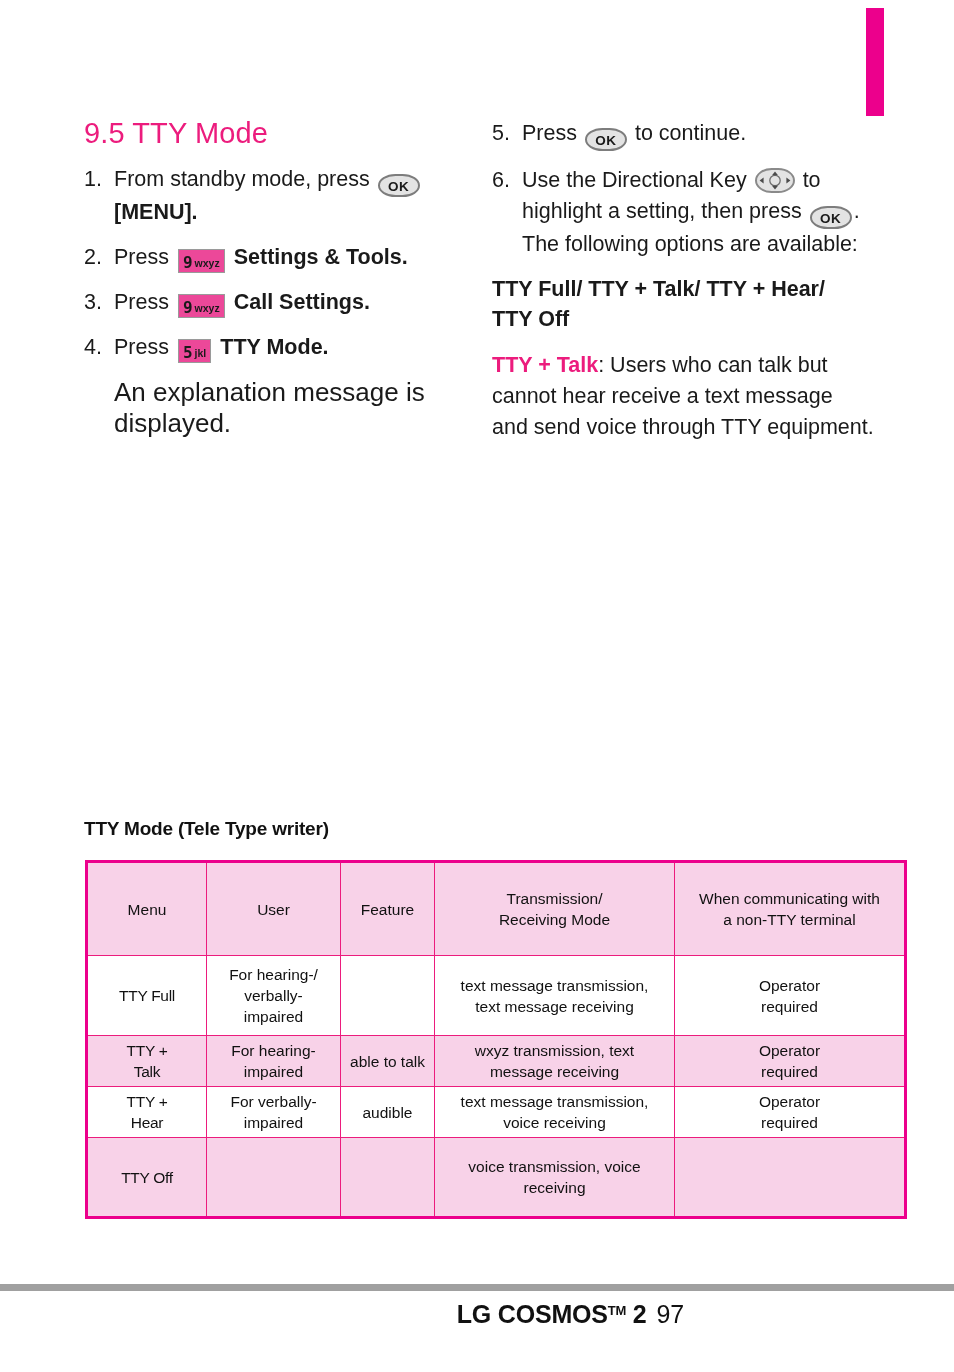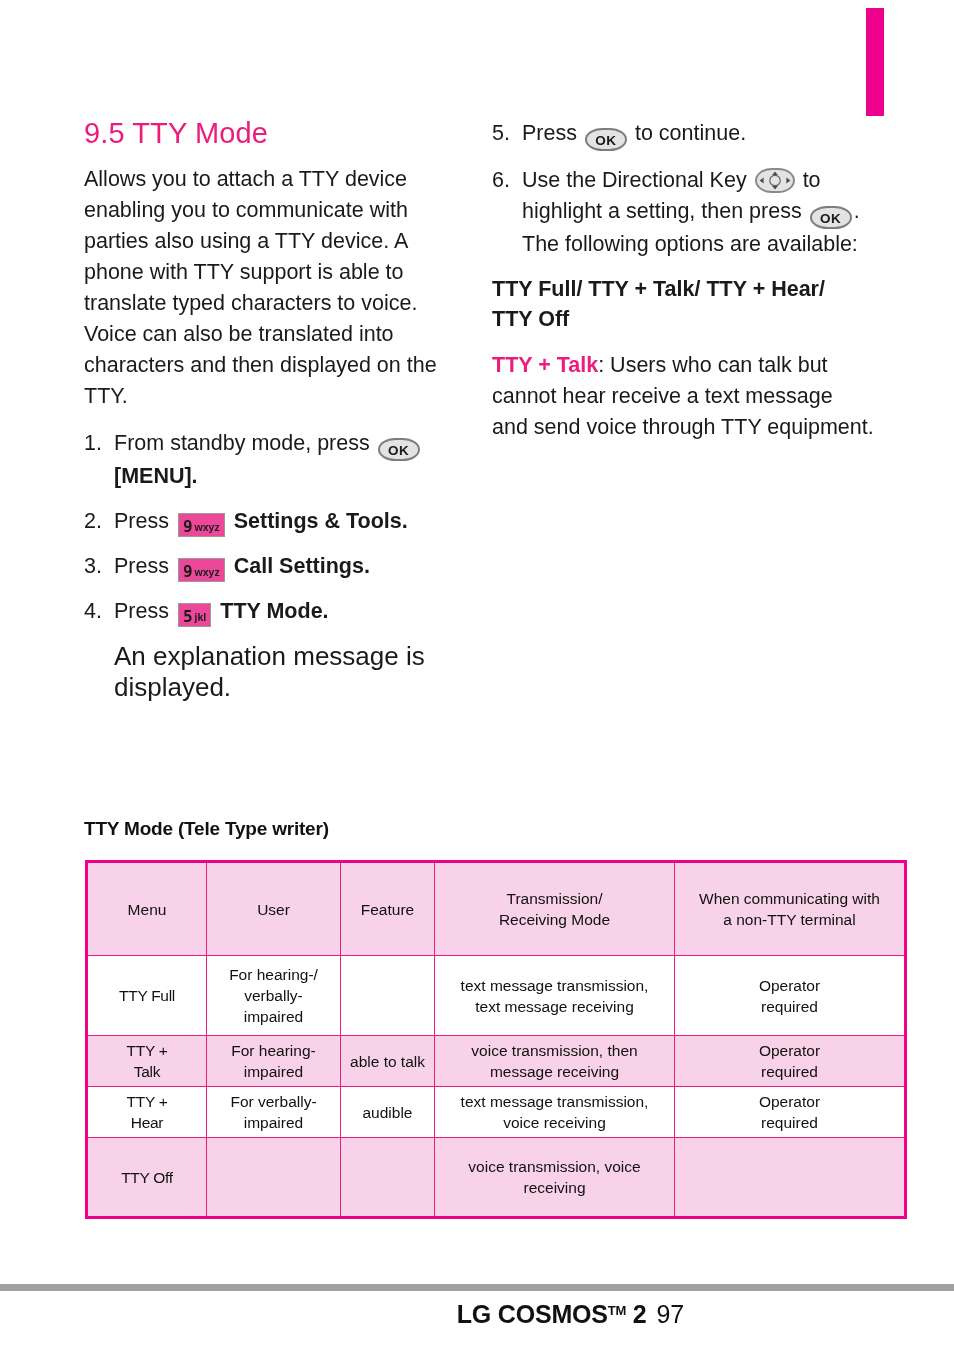--- a/index.html
+++ b/index.html
@@ -235,21 +235,20 @@
 <body>
 
 <div class="page">
 
   <div class="tab-marker"></div>
 
   <div class="col col-left">
 
     <h1 class="section-title">9.5 TTY Mode</h1>
 
-    <p class="body-text">Allows you to attach a TTY device enabling you to communicate with parties also using a TTY device. A phone with TTY support is able to translate typed characters to voice. Voice can also be translated into characters and then displayed on the TTY.</p>
 
     <div class="step">
       <span class="num">1.</span><span>From standby mode, press</span>
       <span class="key-ok">OK</span><br>
       <span class="bold">[MENU].</span>
     </div>
 
     <div class="step">
       <span class="num">2.</span><span>Press</span>
       <span class="key-num"><span class="digit">9</span><span class="letters">wxyz</span></span>
@@ -342,21 +341,21 @@
         <td class="menu-cell">
           <span>TTY +</span><br>
           <span>Talk</span>
         </td>
         <td>
           <span>For hearing-</span><br>
           <span>impaired</span>
         </td>
         <td>able to talk</td>
         <td>
-          <span>voice transmission, then</span><br>
+          <span>wxyz transmission, text</span><br>
           <span>message receiving</span>
         </td>
         <td>
           <span>Operator</span><br>
           <span>required</span>
         </td>
       </tr>
 
       <tr class="row-white">
         <td class="menu-cell">

